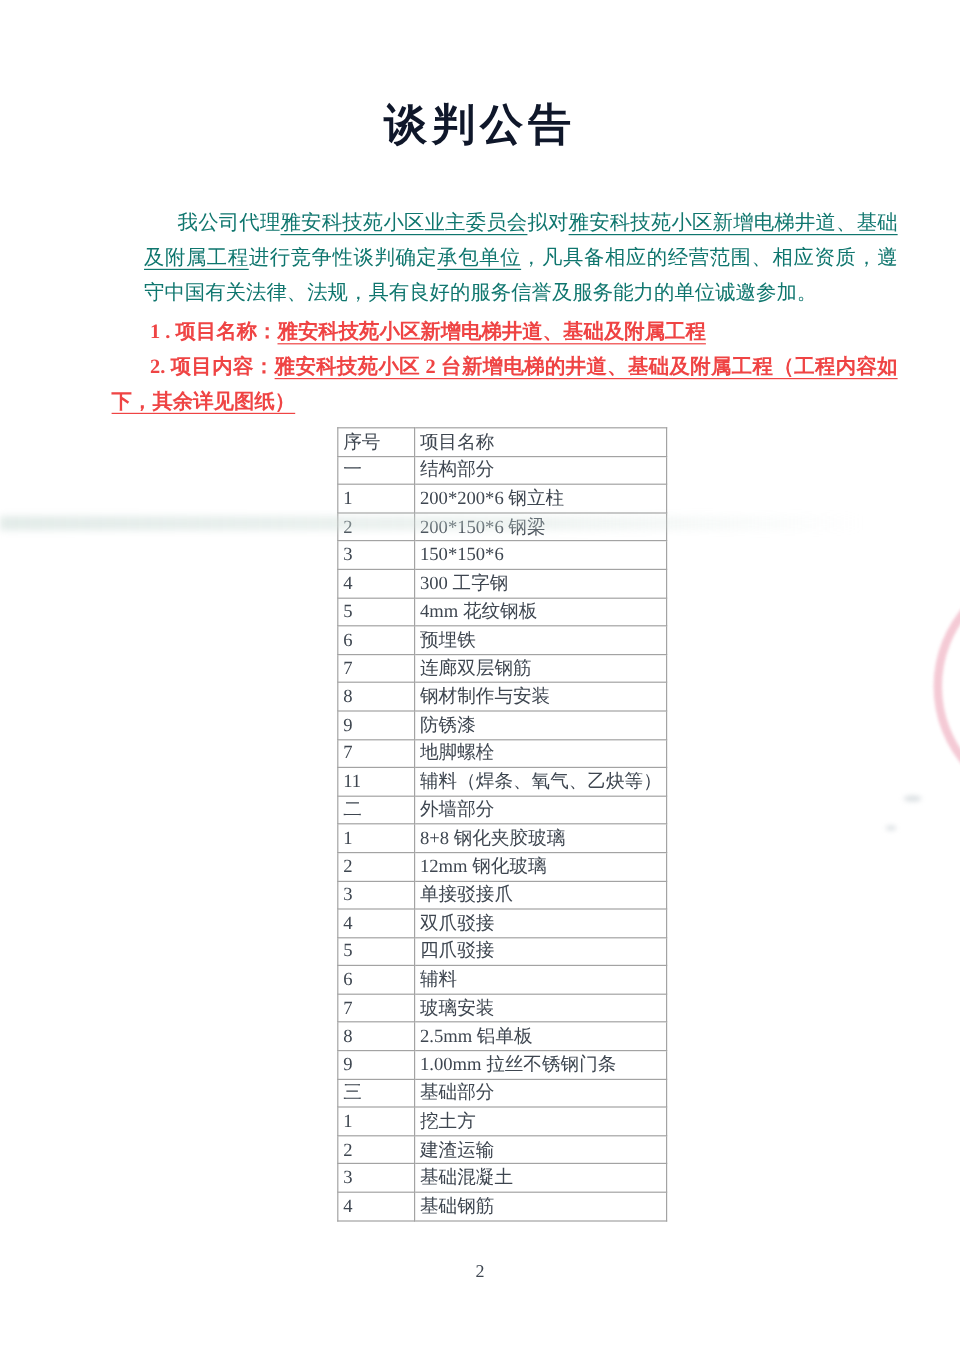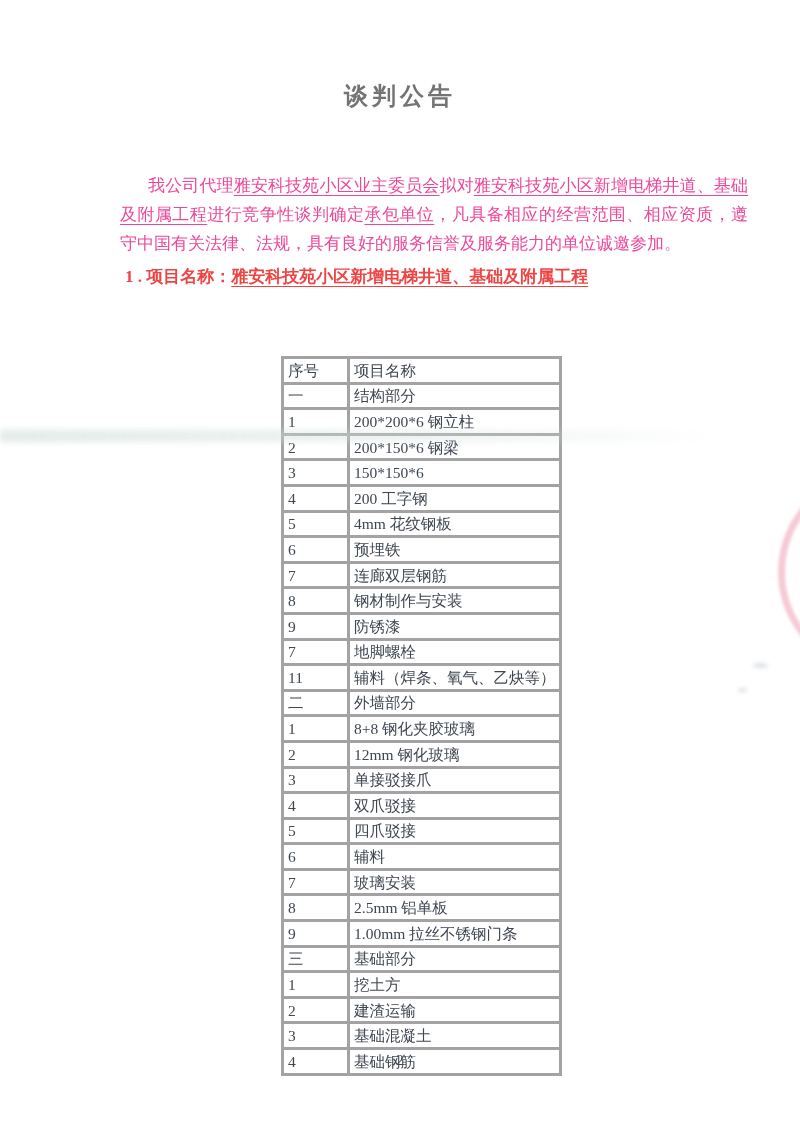--- a/index.html
+++ b/index.html
@@ -4,46 +4,46 @@
 <style>
   html,body{margin:0;padding:0;}
   body{
     width:800px;height:1131px;position:relative;background:#ffffff;overflow:hidden;
     font-family:"Liberation Serif","DejaVu Serif",serif;
     color:#3e4650;
     -webkit-font-smoothing:antialiased;
   }
   .page-title{
     position:absolute;top:80px;left:0;width:100%;
-    text-align:center;font-size:24px;font-weight:bold;
-    letter-spacing:4px;color:#737373;margin:0;
+    text-align:center;font-size:36px;font-weight:bold;
+    letter-spacing:4px;color:#0f172a;margin:0;
   }
   .intro{
     position:absolute;top:171px;left:120px;width:628px;margin:0;
     font-size:17px;line-height:29px;text-align:justify;text-indent:28px;
-    color:#ec4899;
+    color:#0f766e;
   }
   .items{
     position:absolute;top:262px;left:93px;width:655px;
   }
   .items p{
     margin:0;font-size:17px;line-height:29px;text-align:justify;
     text-indent:32px;font-weight:bold;color:#ef4444;
   }
   .u{
     text-decoration:underline;
     text-decoration-thickness:1px;
     text-underline-offset:4px;
   }
   .items-table{
     position:absolute;top:356px;left:281px;
     border-collapse:collapse;table-layout:fixed;
   }
   .items-table th,.items-table td{
-    border:3px solid #a3a3a3;
+    border:1px solid #a3a3a3;
     font-weight:normal;text-align:left;vertical-align:middle;
     font-size:15.5px;color:#3e4650;line-height:1.1;
     padding:0 3px 0 4px;height:22.6px;
     white-space:nowrap;overflow:hidden;
   }
   .col-no{width:56px;}
   .col-name{width:188px;}
   .page-num{
     position:absolute;top:1052px;left:0;width:100%;
     text-align:center;font-size:15px;color:#3e4650;margin:0;
@@ -66,20 +66,21 @@
 </style>
 </head>
 <body>
 
 <h1 class="page-title">谈判公告</h1>
 
 <p class="intro"><span>我公司代理</span><span class="u">雅安科技苑小区业主委员会</span><span>拟对</span><span class="u">雅安科技苑小区新增电梯井道、基础及附属工程</span><span>进行竞争性谈判确定</span><span class="u">承包单位</span><span>，凡具备相应的经营范围、相应资质，遵守中国有关法律、法规，具有良好的服务信誉及服务能力的单位诚邀参加。</span></p>
 
 <div class="items">
   <p><span>1 . 项目名称：</span><span><span class="u">雅安科技苑小区新增电梯井道、基础及附属工程</span></span></p>
+  <p><span>2. 项目内容：</span><span><span class="u">雅安科技苑小区 2 台新增电梯的井道、基础及附属工程（工程内容如下，其余详见图纸）</span></span></p>
 </div>
 
 <table class="items-table">
   <thead>
     <tr>
       <th class="col-no">序号</th>
       <th class="col-name">项目名称</th>
     </tr>
   </thead>
   <tbody>
@@ -94,21 +95,21 @@
       <tr>
         <td class="col-no">2</td>
         <td class="col-name">200*150*6 钢梁</td>
       </tr>
       <tr>
         <td class="col-no">3</td>
         <td class="col-name">150*150*6</td>
       </tr>
       <tr>
         <td class="col-no">4</td>
-        <td class="col-name">200 工字钢</td>
+        <td class="col-name">300 工字钢</td>
       </tr>
       <tr>
         <td class="col-no">5</td>
         <td class="col-name">4mm 花纹钢板</td>
       </tr>
       <tr>
         <td class="col-no">6</td>
         <td class="col-name">预埋铁</td>
       </tr>
       <tr>

